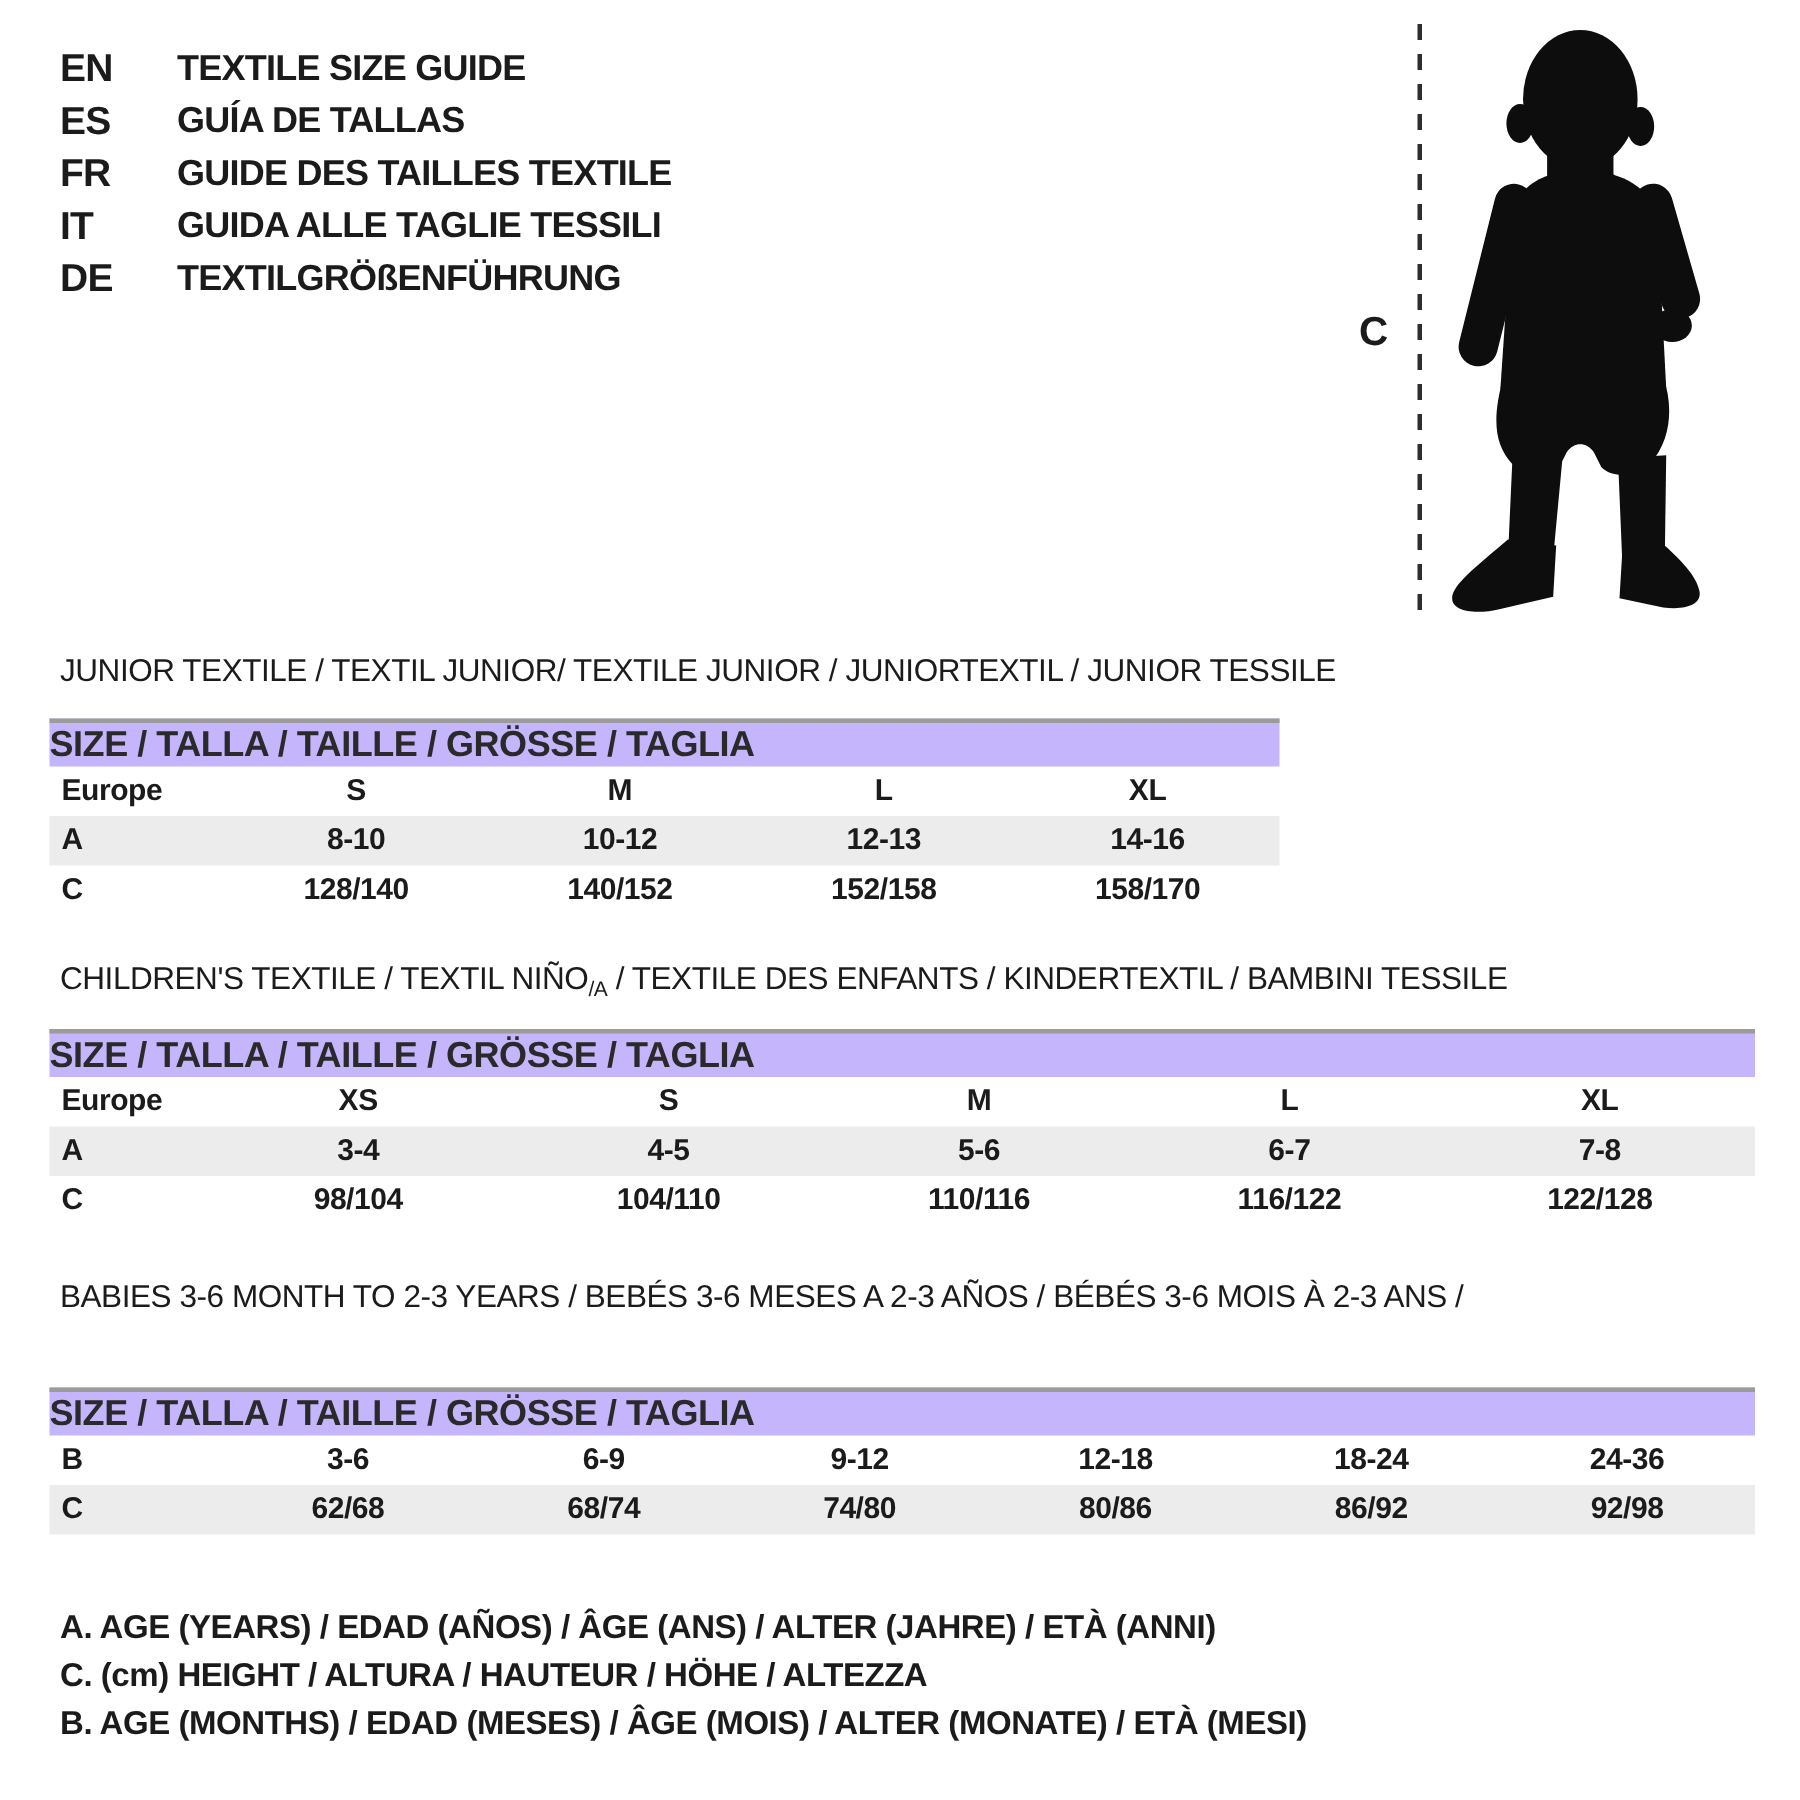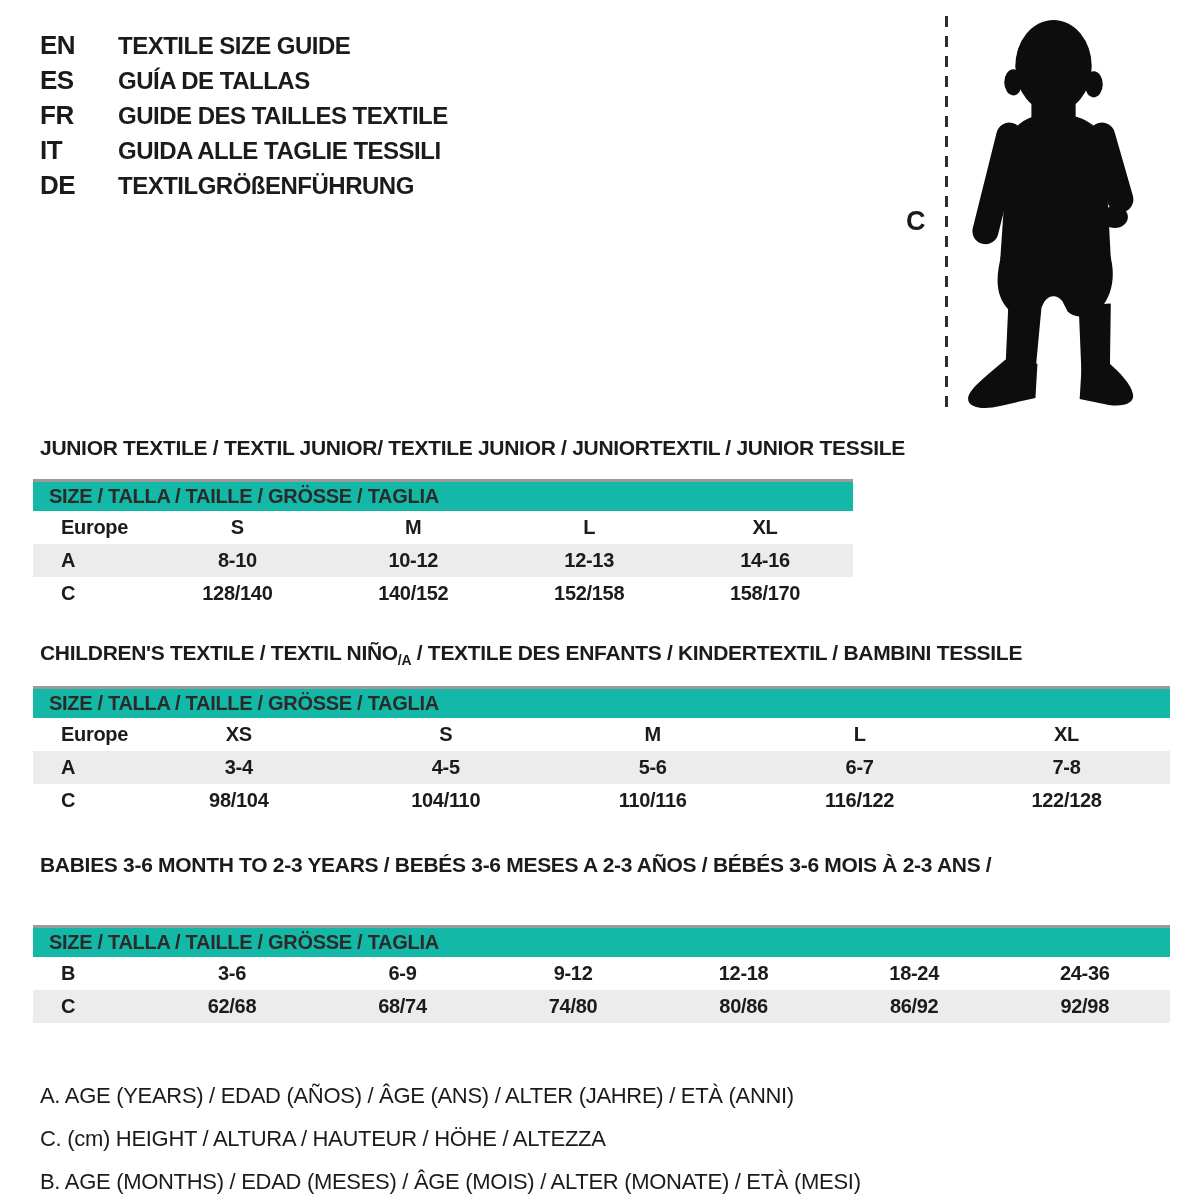--- a/index.html
+++ b/index.html
@@ -19,55 +19,55 @@
   
   .measure-line {
     position:absolute; left:945px; top:16px; width:3px; height:400px;
     background:repeating-linear-gradient(to bottom, #2d2d2d 0 11px, transparent 11px 20px);
   }
   .measure-label { position:absolute; left:906px; top:206px; font-size:27px; font-weight:700; }
   .silhouette { position:absolute; left:957px; top:16px; }
 
   
   .section-title {
-    position:absolute; left:40px; font-size:21px; font-weight:700;
+    position:absolute; left:40px; font-size:21px; font-weight:400;
     letter-spacing:-0.3px; white-space:nowrap;
   }
   .title-junior   { top:436px; }
   .title-children { top:641px;text-align:right; }
   .title-babies   { top:848px; line-height:33px; }
   .sub-a { font-size:14px; vertical-align:-5px; letter-spacing:-0.3px; }
 
   
   .sg-table { position:absolute; left:33px; }
   .junior-table   { top:479px; width:820px;  }
   .children-table { top:686px; width:1137px; }
   .babies-table   { top:925px; width:1137px; }
 
   .size-bar {
-    background:#14b8a6; border-top:3px solid #9b9b9b;
-    height:29px; line-height:29px; padding-left:16px;
-    font-size:20px; font-weight:700; letter-spacing:-0.3px; color:#2a2a2a;
+    background:#c4b5fd; border-top:3px solid #9b9b9b;
+    height:29px; line-height:29px; padding-left:0;
+    font-size:24px; font-weight:700; letter-spacing:-0.3px; color:#2a2a2a;
   }
   .trow {
     display:grid; height:33px; align-items:center;
     font-size:20px; font-weight:700; letter-spacing:-0.3px;
   }
   .junior-table   .trow { grid-template-columns:14.2% repeat(4,1fr); }
   .children-table .trow { grid-template-columns:9%    repeat(5,1fr); }
   .babies-table   .trow { grid-template-columns:10%   repeat(6,1fr); }
-  .trow .lbl { padding-left:8px; text-align:left;margin-left:20px; }
+  .trow .lbl { padding-left:8px; text-align:left; }
   .trow .val { text-align:center; }
   .shade { background:#ececec; }
 
   
   .legend { position:absolute; left:40px; top:1069px; }
   .legend-line {
-    font-size:22px; font-weight:400; letter-spacing:-0.3px;
-    height:32px; line-height:32px; white-space:nowrap;margin-top:11px;
+    font-size:22px; font-weight:700; letter-spacing:-0.3px;
+    height:32px; line-height:32px; white-space:nowrap;
   }
 </style>
 </head>
 <body>
 
 <div class="page">
 
   <div class="lang-block">
     <div class="lang-row">
       <span class="lang-code">EN</span>

